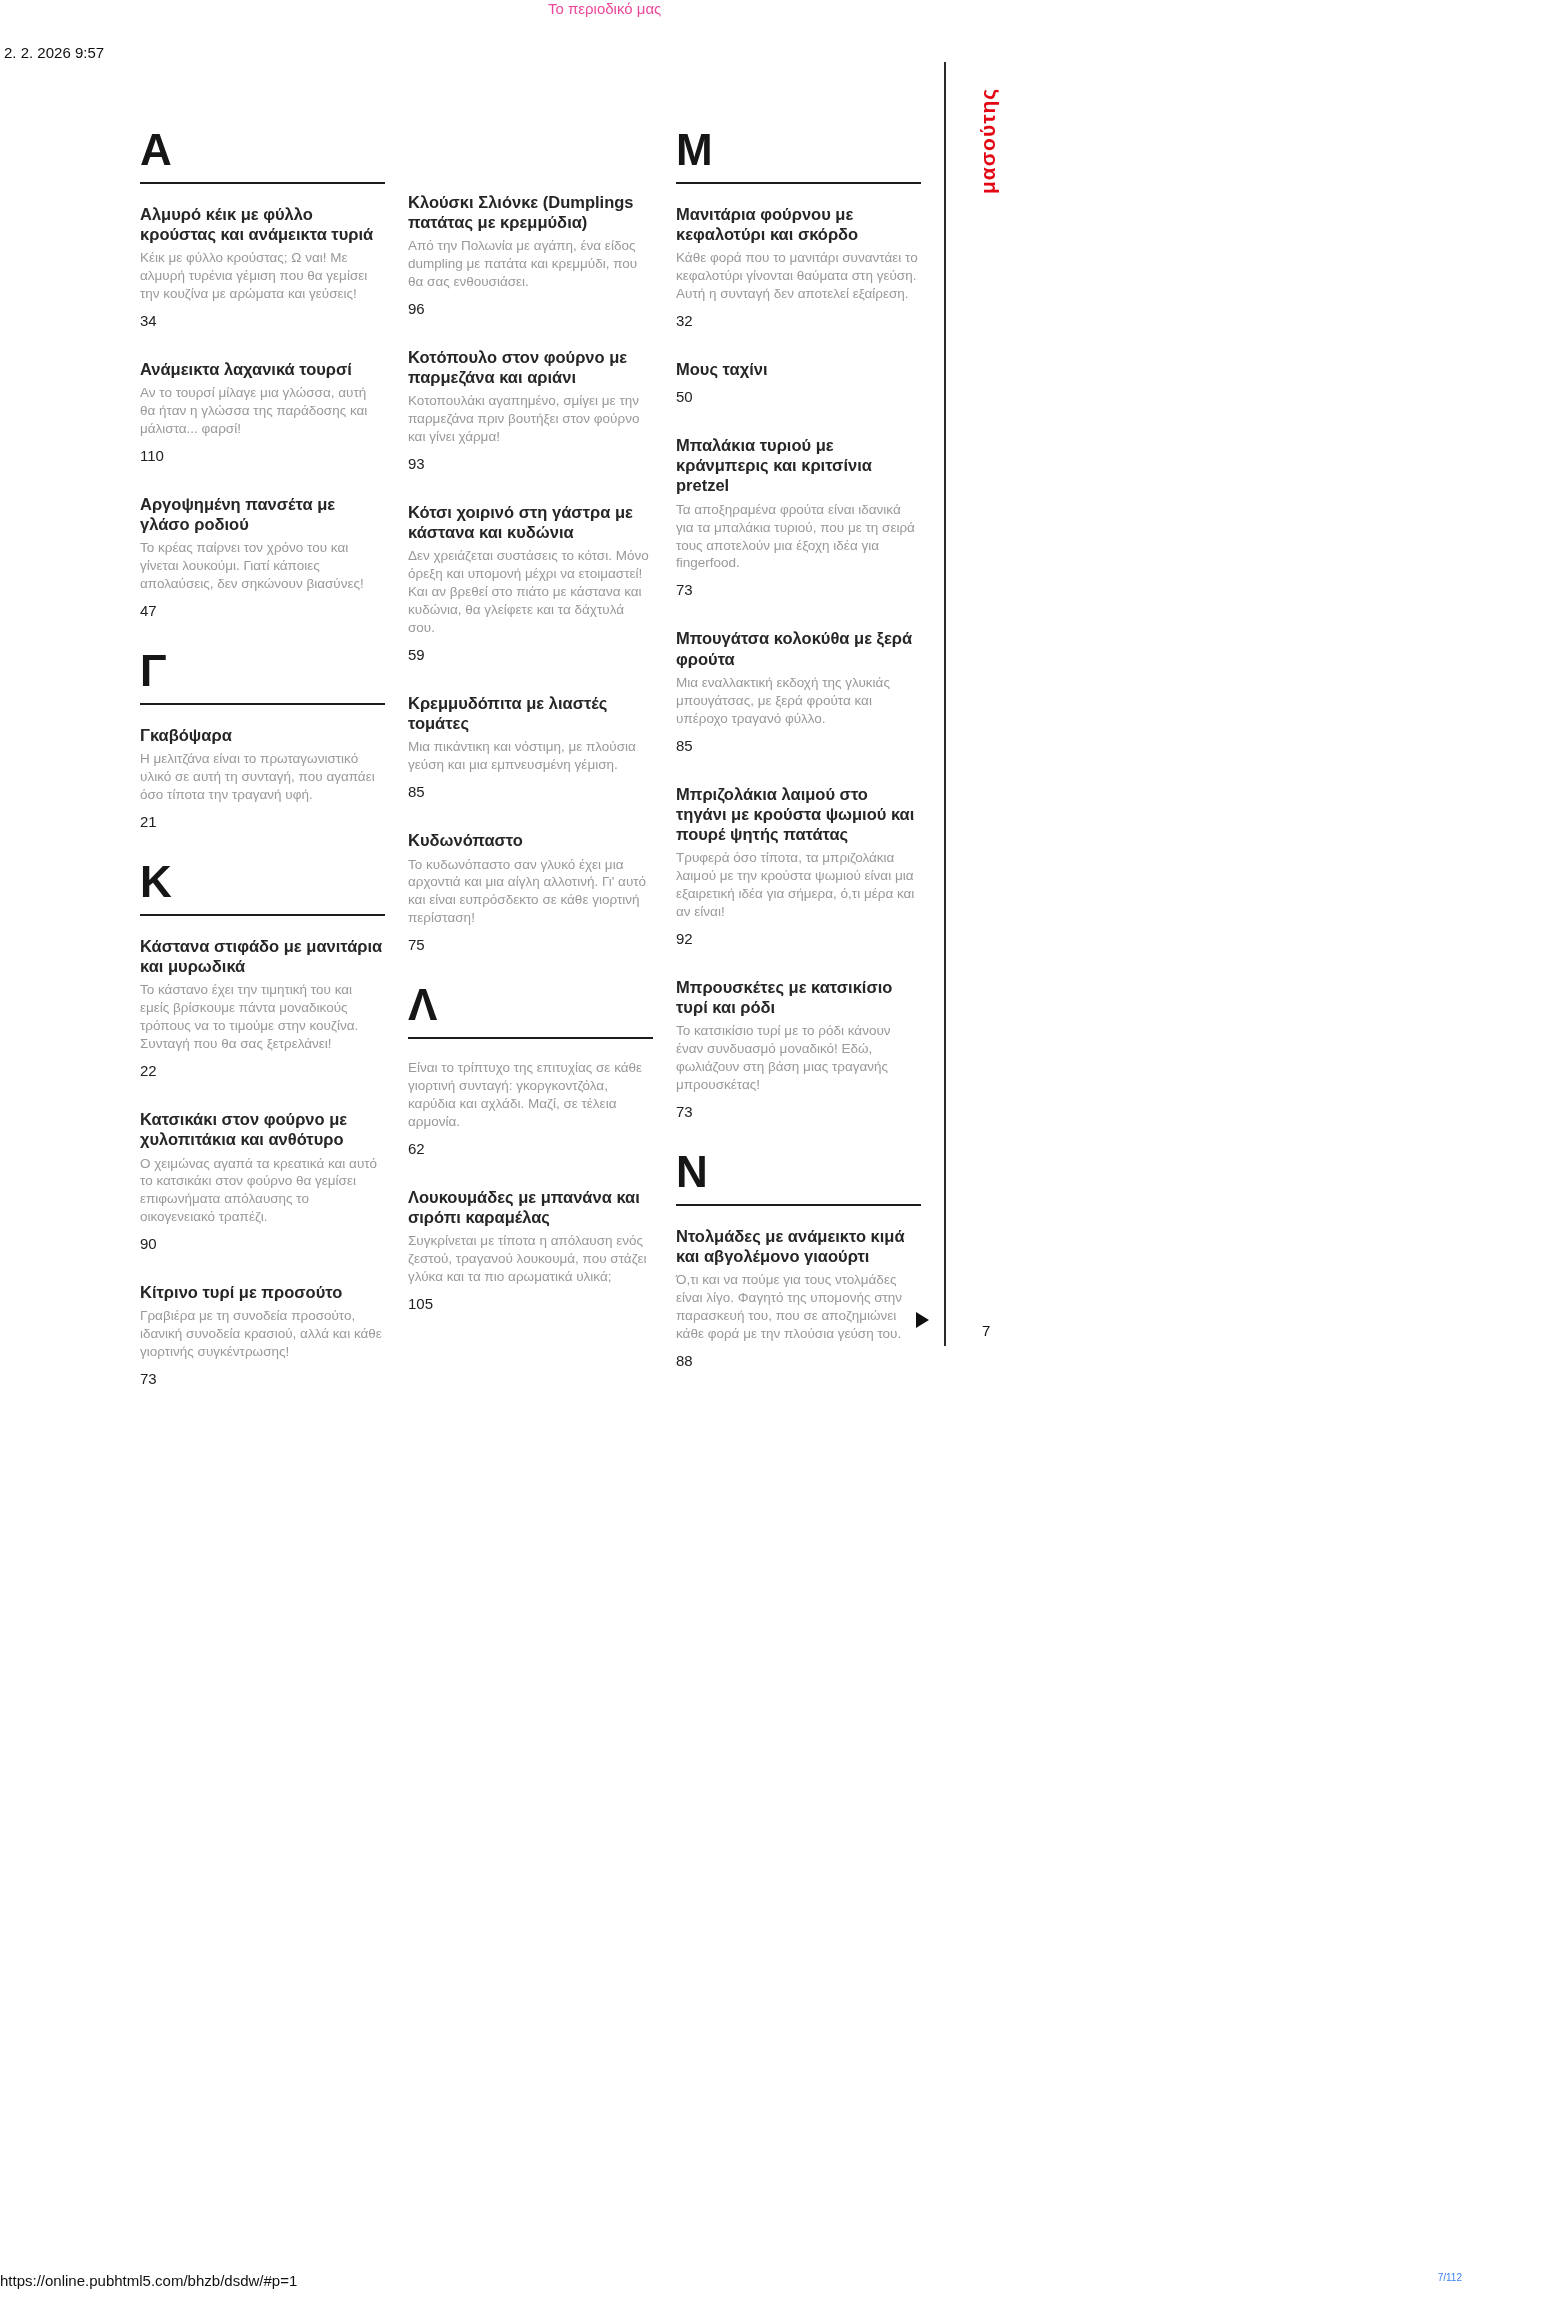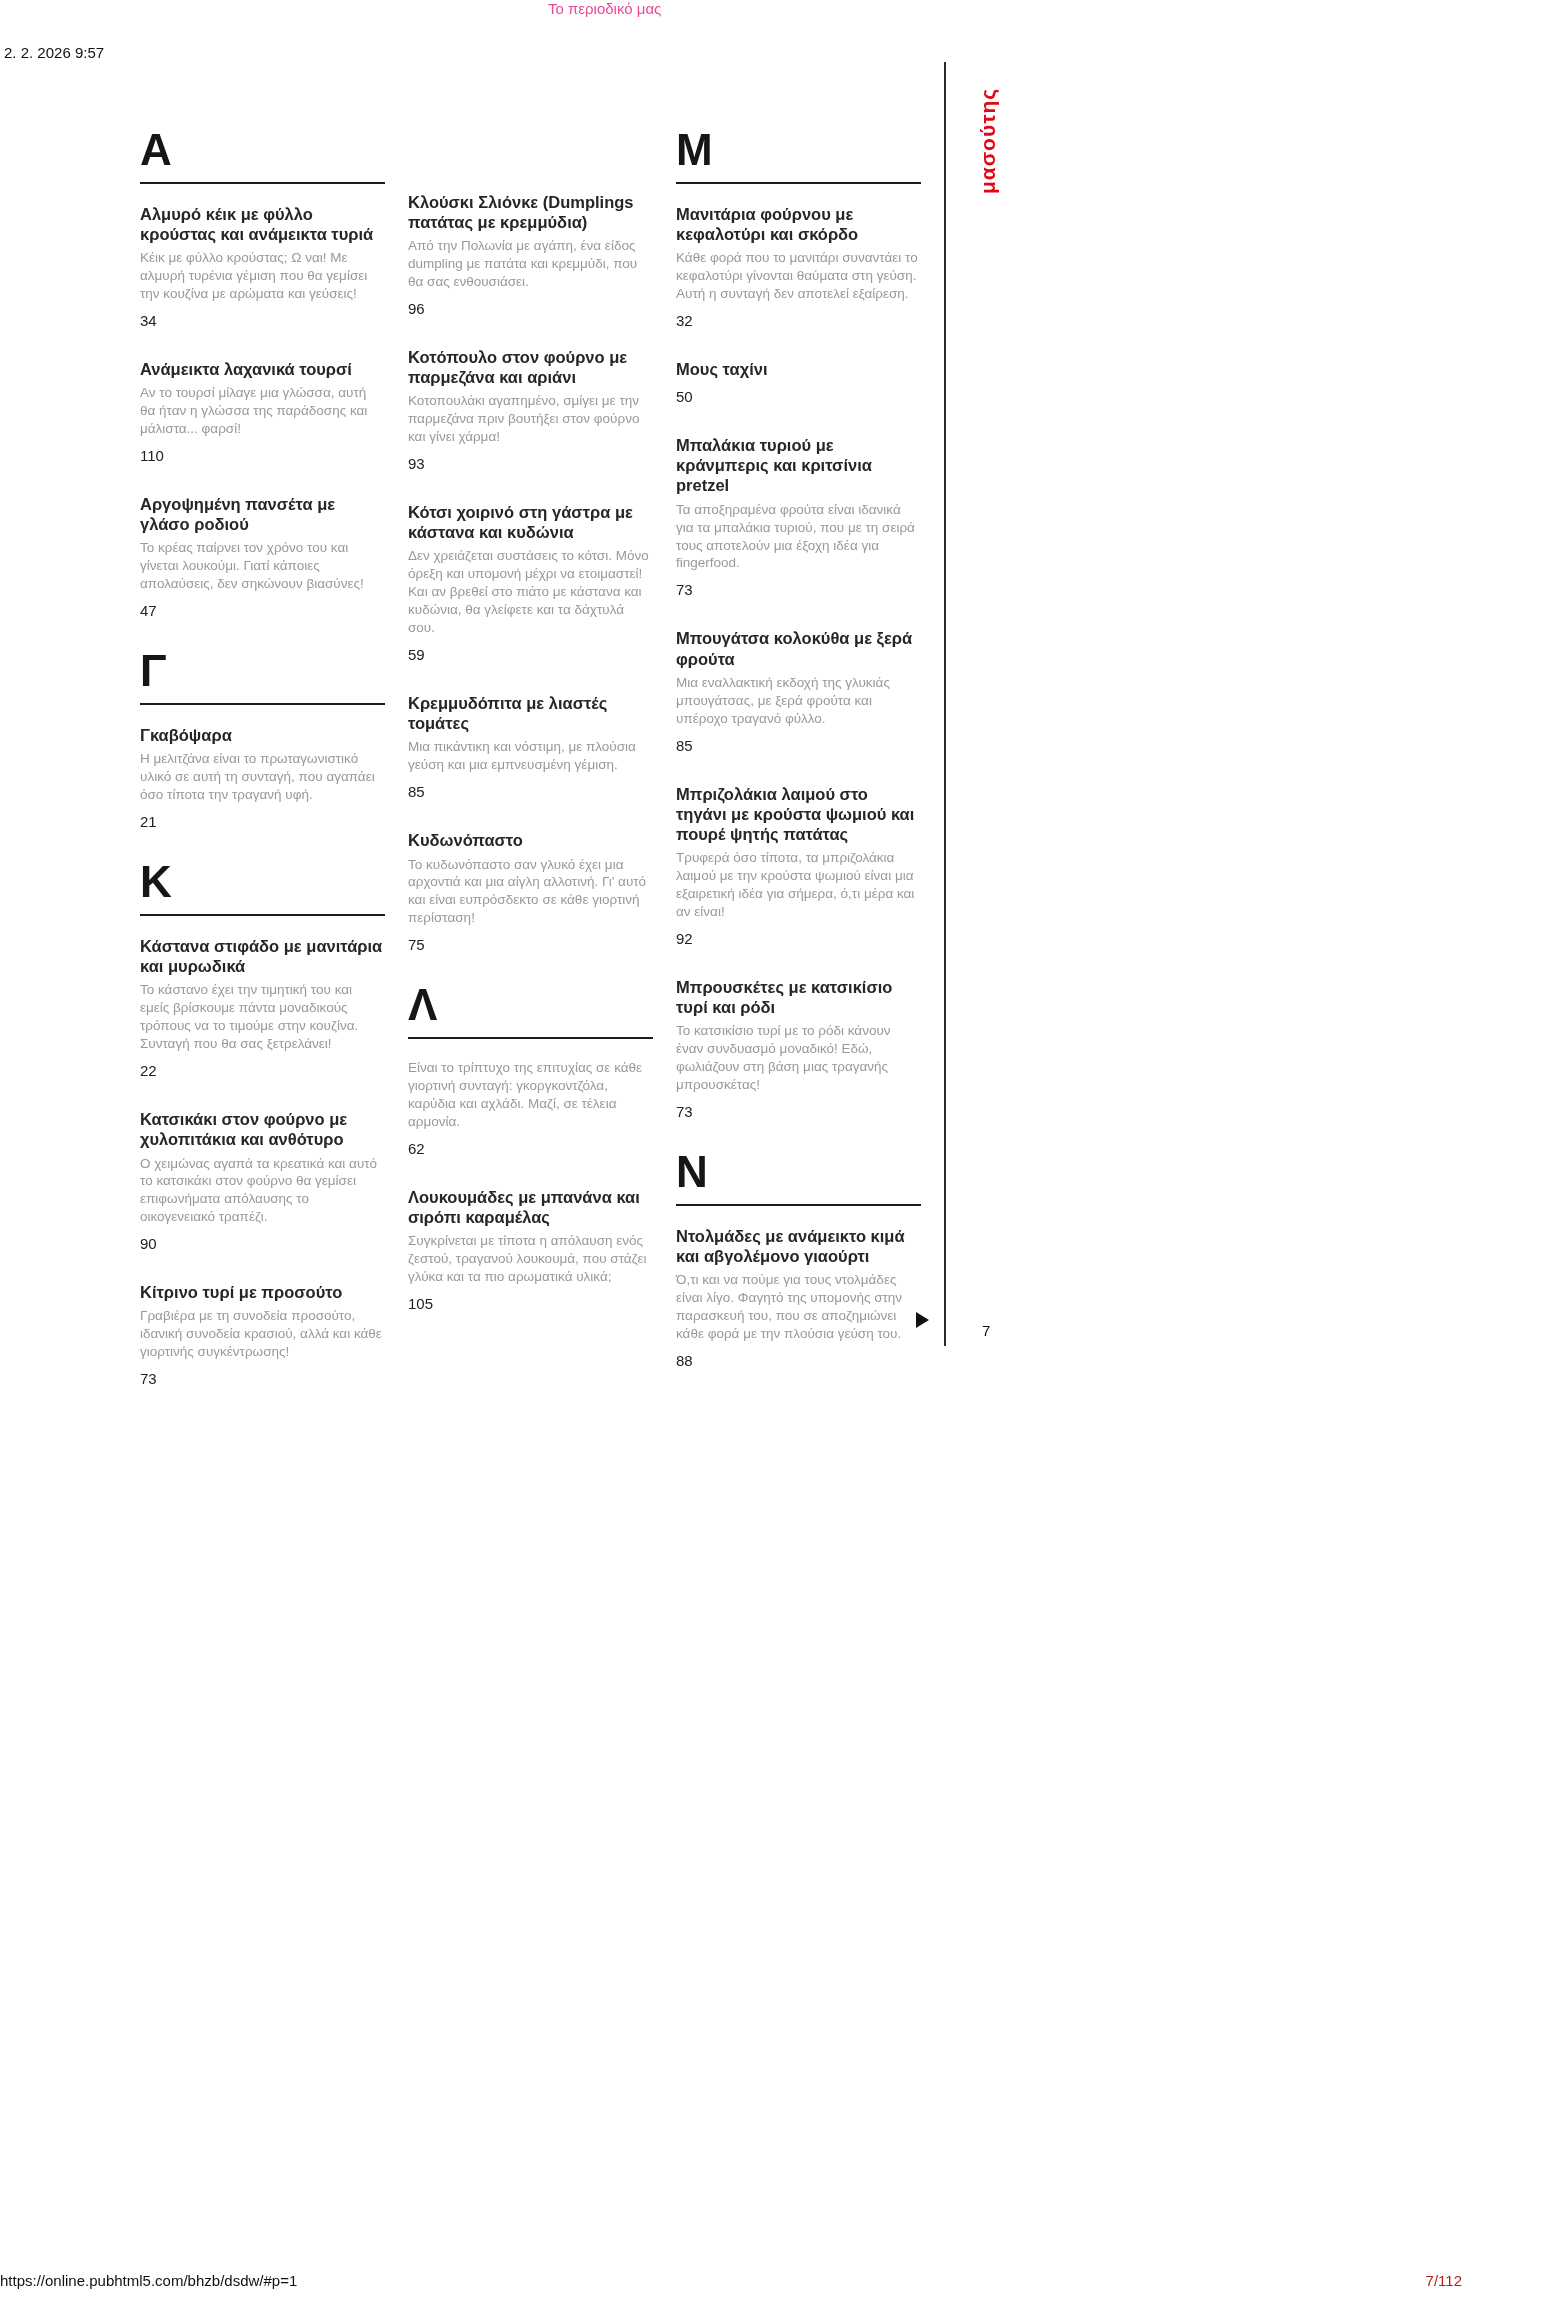--- a/index.html
+++ b/index.html
@@ -17,21 +17,21 @@
   .print-header-title {
     position: absolute; left: 548px; top: 0px;
     font-size: 15px; color: #ec4899;
   }
   .print-footer-url {
     position: absolute; left: 0px; top: 2272px;
     font-size: 15px; color: #111;
   }
   .print-footer-pages {
     position: absolute; right: 88px; top: 2272px;
-    font-size: 15px; color: #b91c1c;
+    font-size: 10px; color: #3b82f6;
   }
   .columns {
     position: absolute; left: 140px; top: 128px;
     width: 782px; display: flex; gap: 23px;
   }
   .col { width: 245px; }
   .col.offset { padding-top: 64px; }
   .letter-block { margin: 10px 0 20px; }
   .col .letter-block:first-child { margin-top: 0; }
   .letter {

